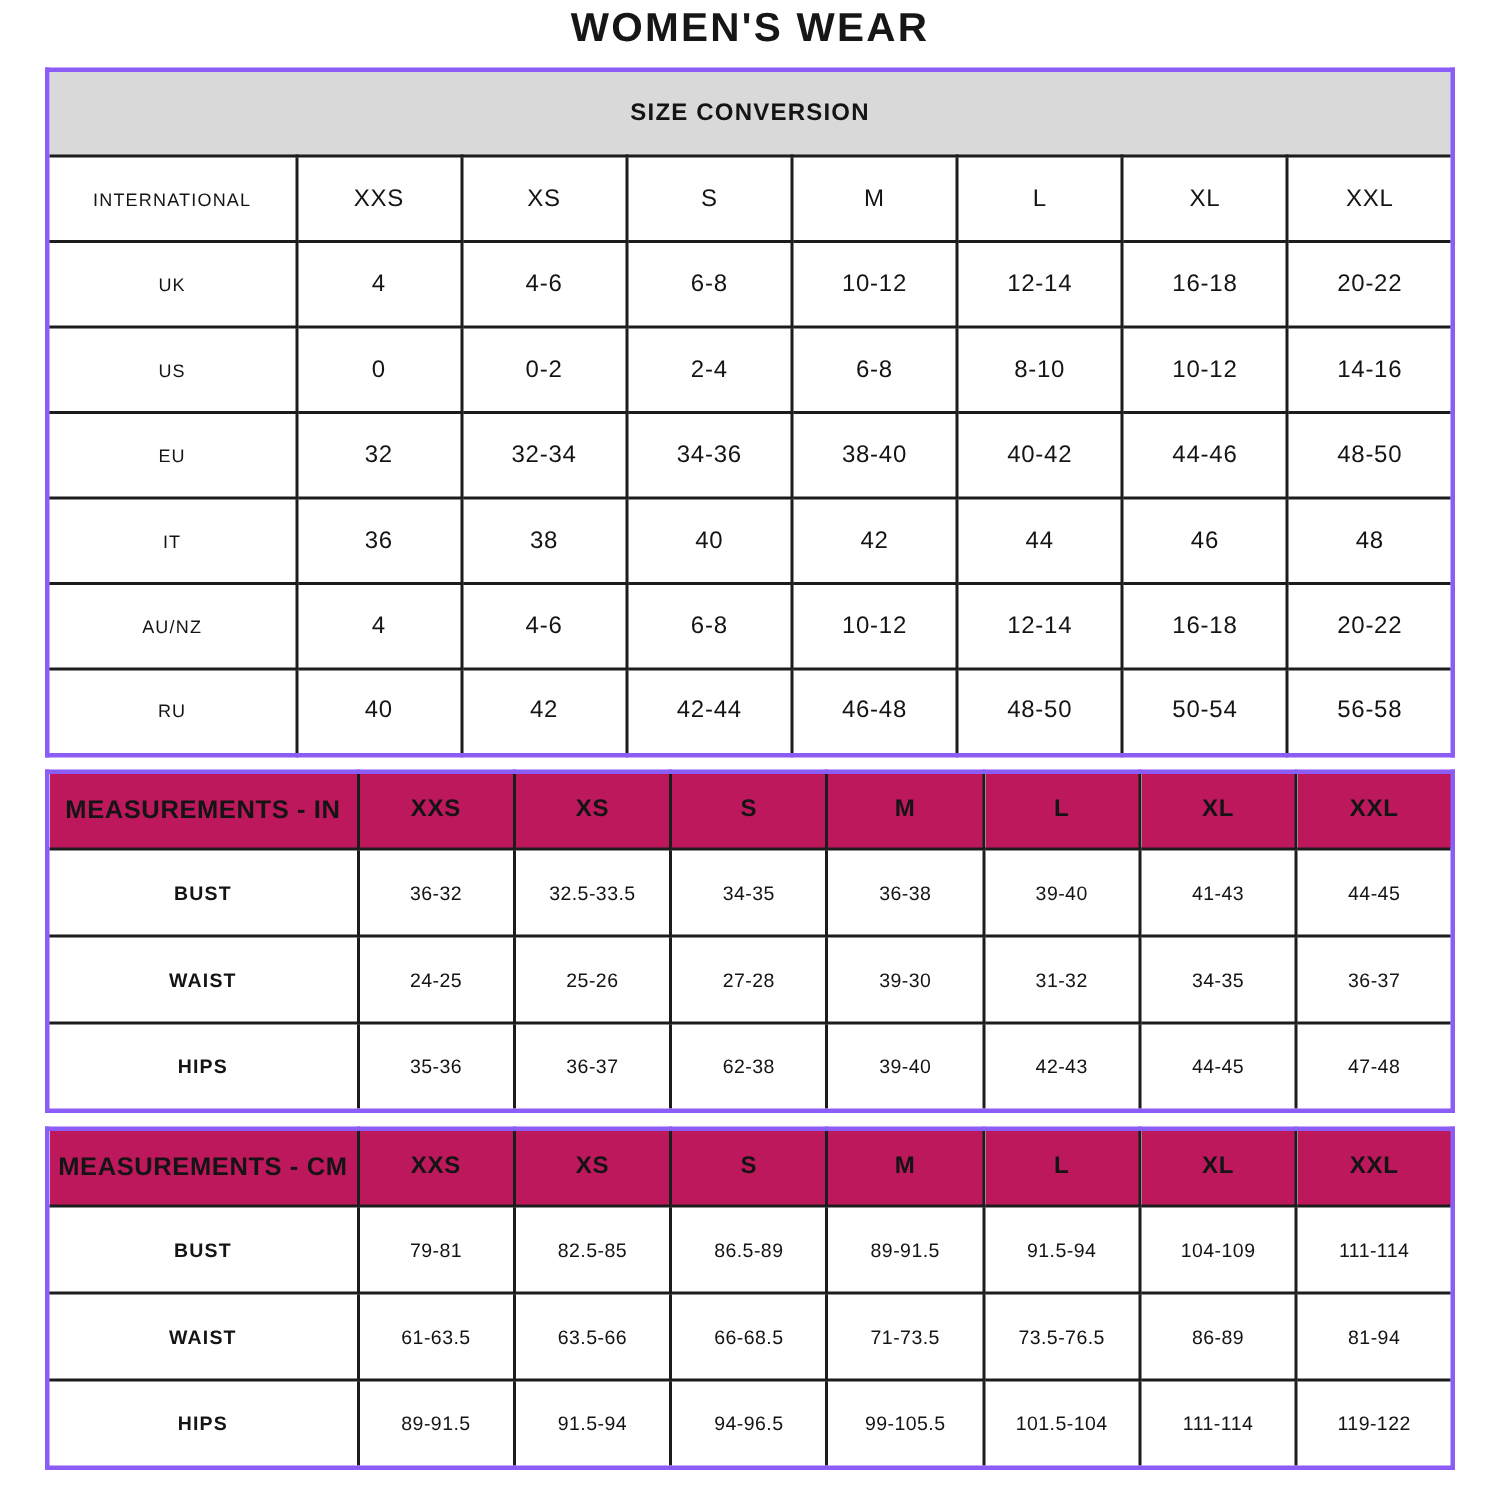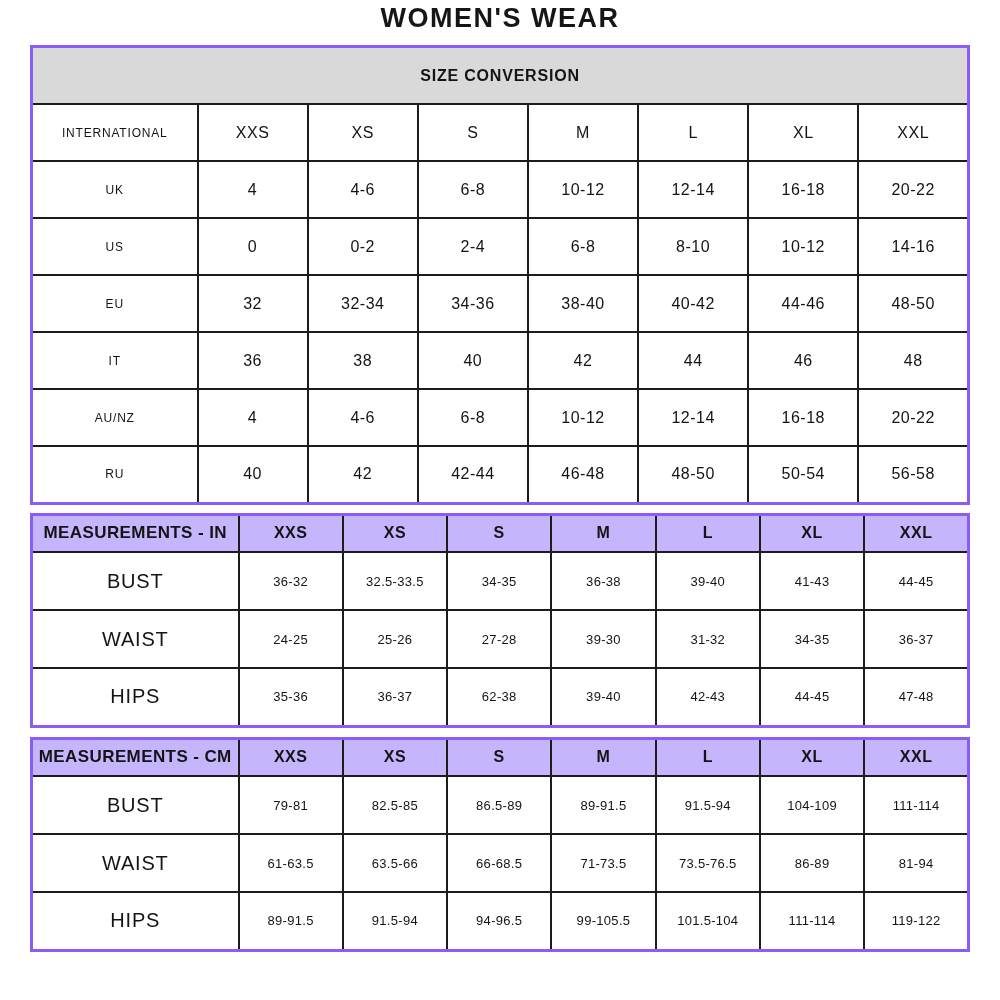--- a/index.html
+++ b/index.html
@@ -55,33 +55,33 @@
     letter-spacing: 0.8px;
   }
   .t1 tbody td {
     font-size: 16px;
     letter-spacing: 0.5px;
   }
   
   .tm { margin-bottom: 9px; }
   .tm col.label-col { width: 207px; }
   .tm thead tr {
-    height: 38px;
-    background: #c4b5fd;
+    height: 52px;
+    background: #be185d;
   }
   .tm thead th {
     font-weight: 700;
     font-size: 16px;
     letter-spacing: 0.5px;
   }
   .tm thead th.corner { font-size: 17px; letter-spacing: 0.4px; }
   .tm tbody tr { height: 58px; }
   .tm tbody th {
-    font-weight: 400;
-    font-size: 20px;
+    font-weight: 700;
+    font-size: 13px;
     letter-spacing: 0.8px;
   }
   .tm tbody td {
     font-size: 13px;
     letter-spacing: 0.3px;
   }
 </style>
 </head>
 <body>
 

